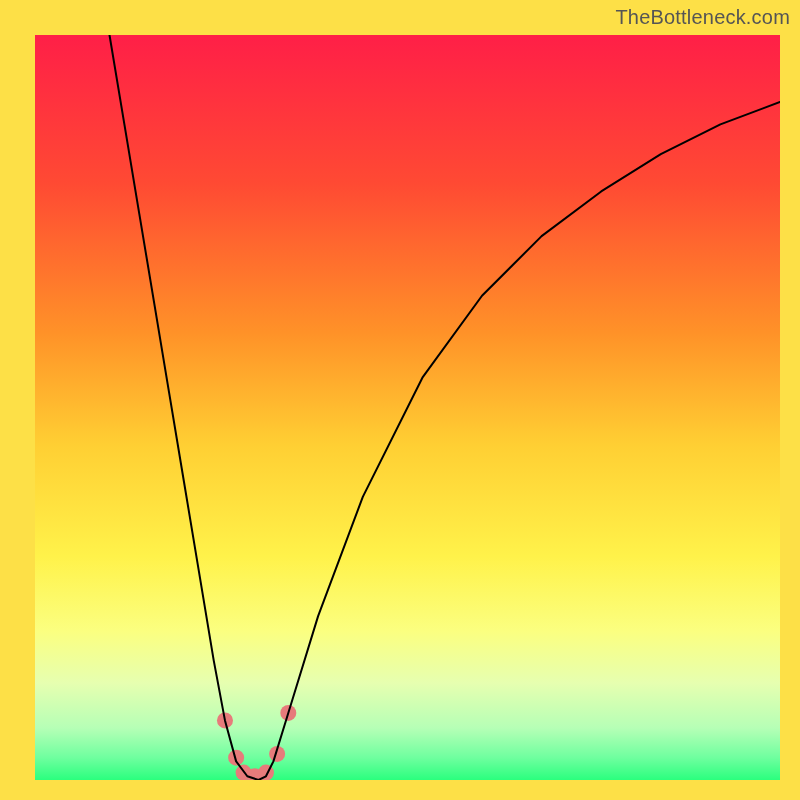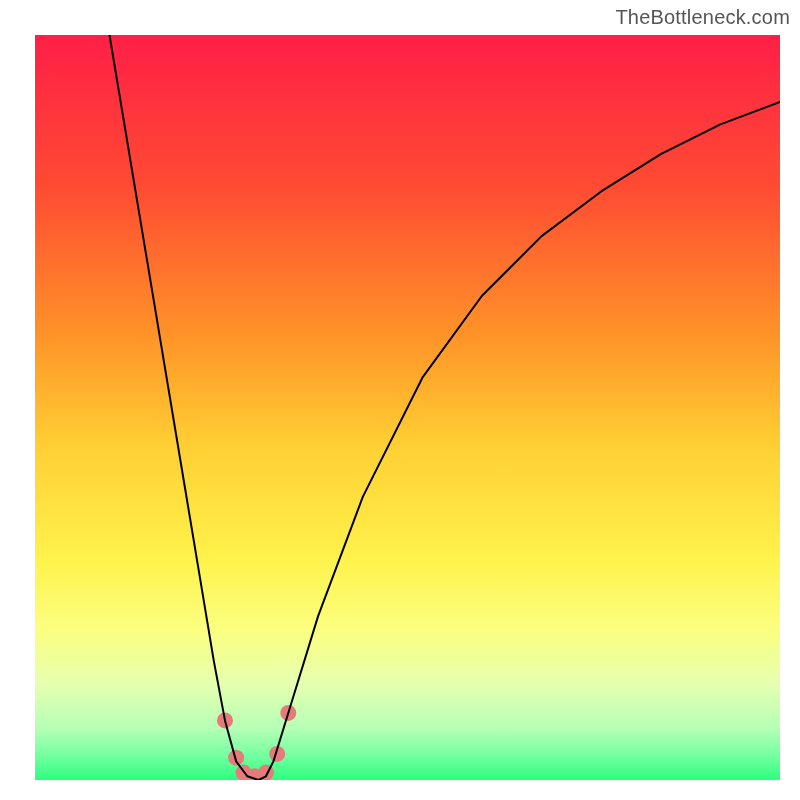--- a/index.html
+++ b/index.html
@@ -10,21 +10,21 @@
     background: #000;
     font-family: Arial, Helvetica, sans-serif;
     overflow: hidden;
   }
   .frame {
     position: absolute;
     left: 0;
     top: 0;
     width: 800px;
     height: 800px;
-    background: #ffffff;
+    background: #fde047;
   }
   .plot {
     position: absolute;
     left: 35px;
     top: 35px;
     width: 745px;
     height: 745px;
     overflow: hidden;
   }
   .watermark {

